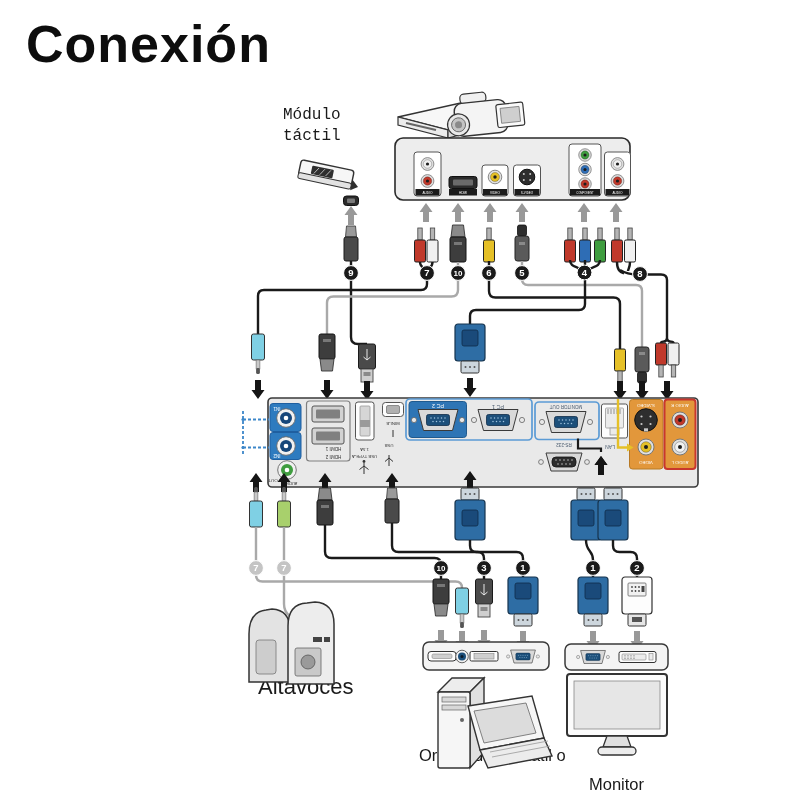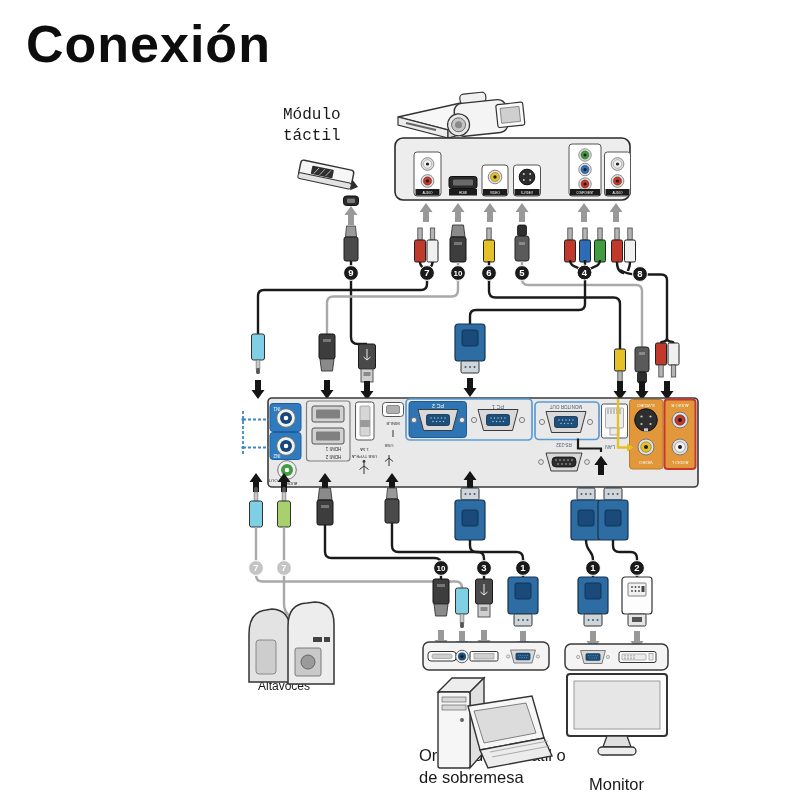--- a/index.html
+++ b/index.html
@@ -4,21 +4,21 @@
 <style>
   html,body{margin:0;padding:0;background:#fff;}
   .stage{position:relative;width:800px;height:800px;background:#fff;overflow:hidden;
          font-family:"Liberation Sans",sans-serif;color:#111;}
   .stage svg{position:absolute;left:0;top:0;}
   h1.title{position:absolute;left:26px;top:14px;margin:0;font-size:52px;font-weight:bold;
            letter-spacing:1px;color:#0d0d0d;}
   .lbl{position:absolute;font-size:16px;color:#1a1a1a;line-height:21px;white-space:nowrap;}
   .lbl-av{left:428px;top:66px;}
   .lbl-touch{left:283px;top:105px;font-family:Liberation Mono, monospace;}
-  .lbl-spk{left:258px;top:676px;font-size:12px;}
+  .lbl-spk{left:258px;top:676px;font-size:22px;}
   .lbl-pc{left:419px;top:744px;font-size:16.5px;line-height:22px;}
   .lbl-mon{left:589px;top:774px;font-size:16.5px;}
   .panel{fill:#e9e9e9;stroke:#3a3a3a;stroke-width:1.6;}
   .cab-b{stroke:#1a1a1a;stroke-width:2.4;fill:none;}
   .cab-g{stroke:#a9a9a9;stroke-width:2.4;fill:none;}
   .arr-g{fill:#999;}
   .arr-b{fill:#151515;}
   .bdg{fill:#1a1a1a;stroke:#fff;stroke-width:1;}
   .bdg-f{fill:#c4c4c4;stroke:#fff;stroke-width:1;}
   .bnum{font:bold 9.5px "Liberation Sans",sans-serif;fill:#fff;text-anchor:middle;}
@@ -32,21 +32,20 @@
 <div class="stage">
 
   <h1 class="title">Conexión</h1>
   <div class="lbl lbl-touch">
     <div>Módulo</div>
     <div>táctil</div>
   </div>
   <div class="lbl lbl-spk">Altavoces</div>
   <div class="lbl lbl-pc">
     <div>Ordenador portátil o</div>
-    <div>de sobremesa</div>
   </div>
   <div class="lbl lbl-mon">Monitor</div>
 
   <svg width="800" height="800" viewBox="0 0 800 800">
     <defs>
       <path id="arrU" d="M0,0 -6.5,9 -3,9 -3,19 3,19 3,9 6.5,9 Z"></path>
       <path id="arrD" d="M0,0 -6.5,-9 -3,-9 -3,-19 3,-19 3,-9 6.5,-9 Z"></path>
       <g id="rcaU">
           <rect x="-2.2" y="0" width="4.4" height="12" fill="#b5b5b5" stroke="#444" stroke-width="0.8"></rect>
           <rect x="-5.5" y="12" width="11" height="22" rx="1.5" fill="currentColor" stroke="#222" stroke-width="1"></rect>

